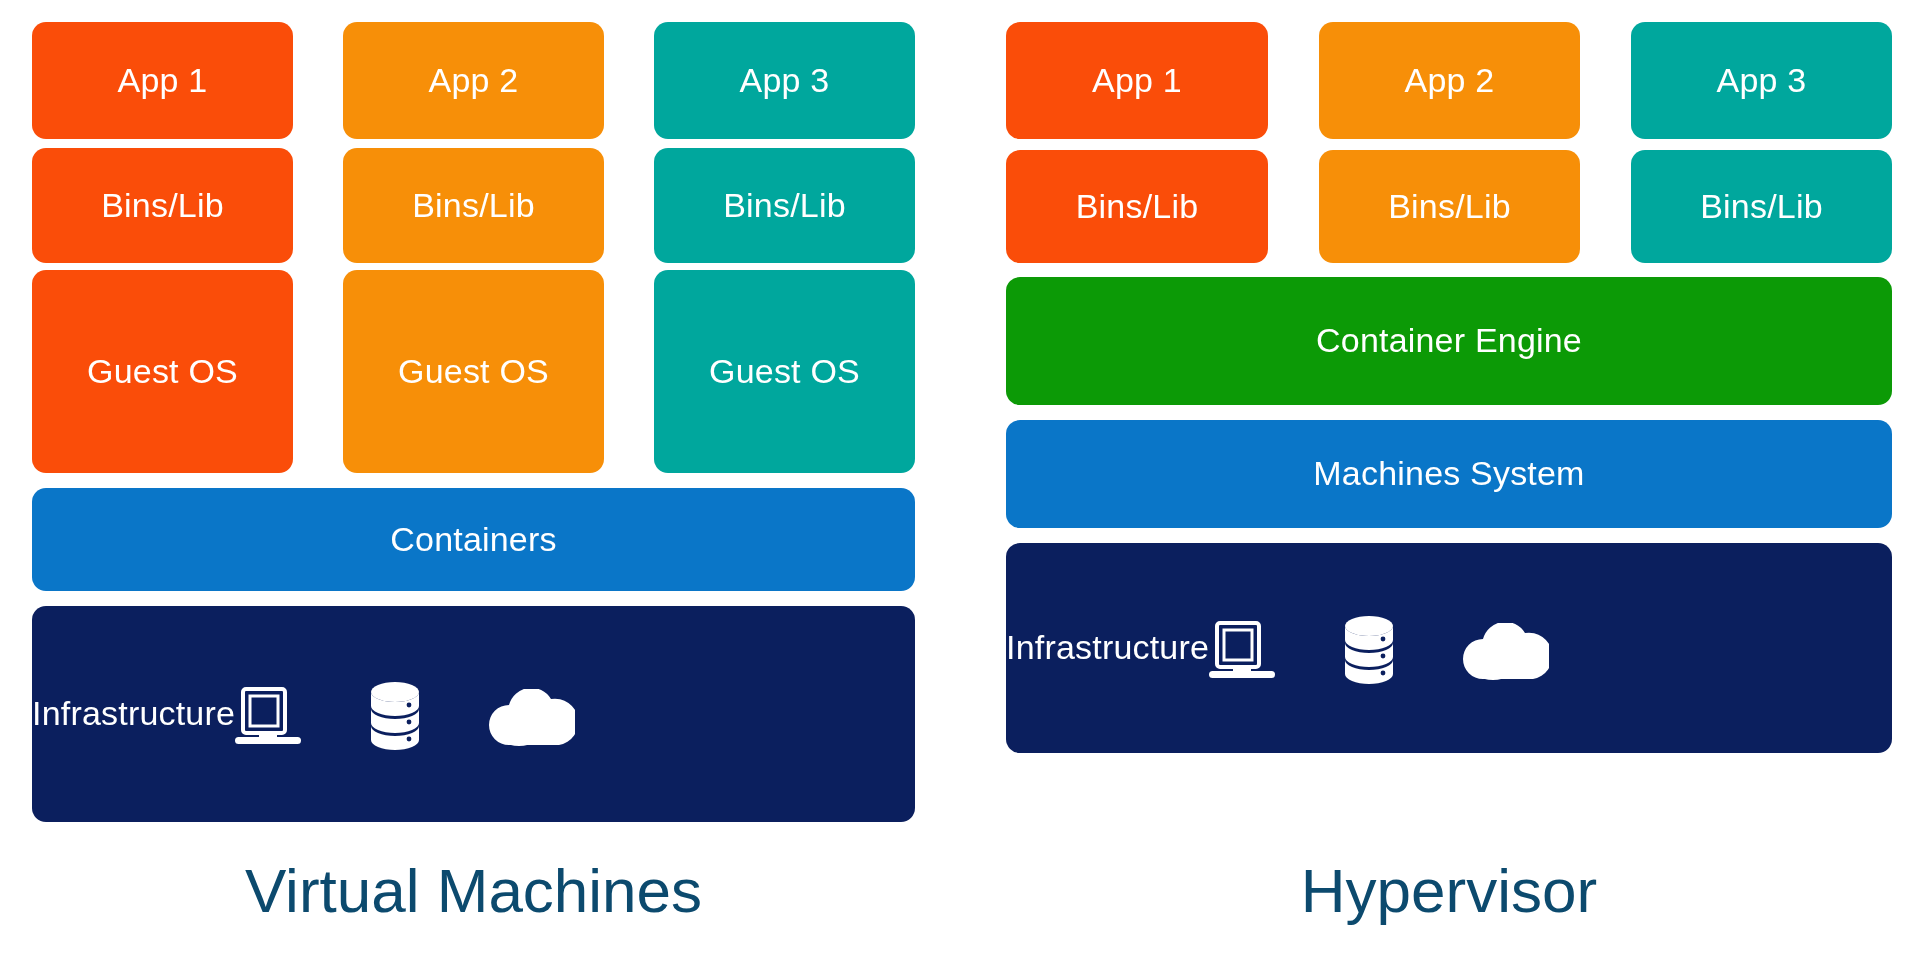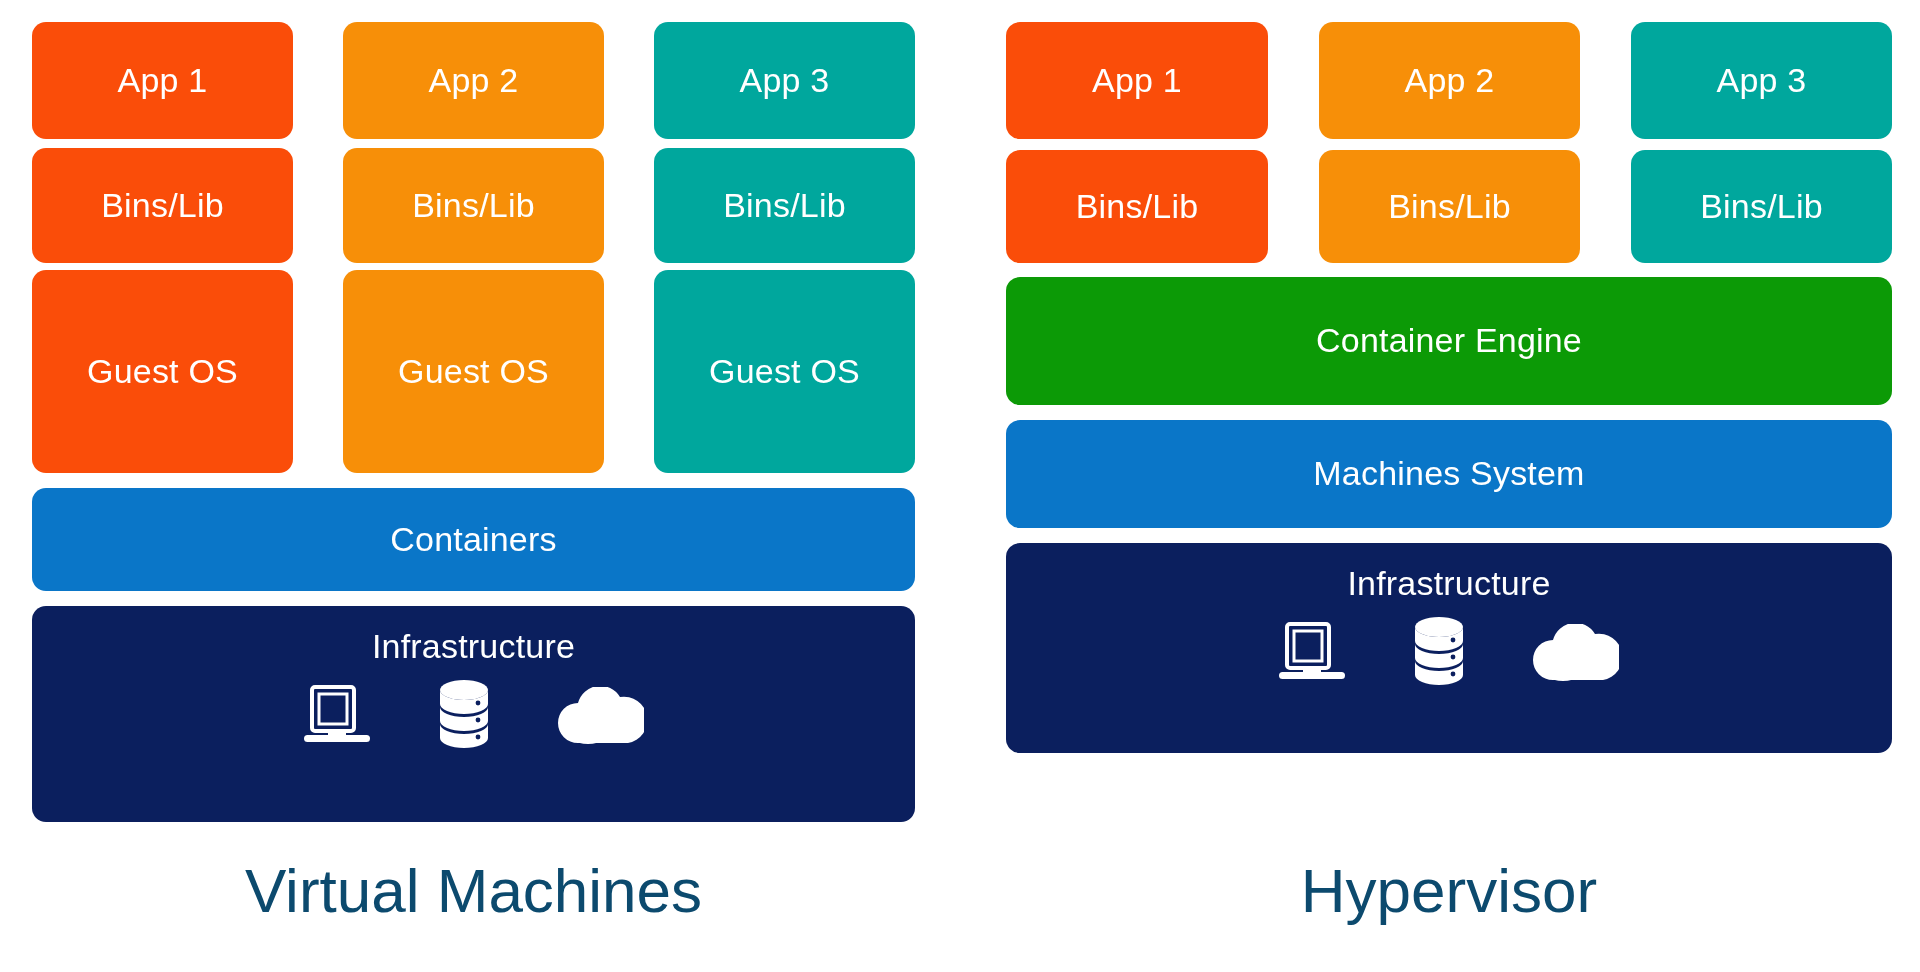--- a/index.html
+++ b/index.html
@@ -47,24 +47,24 @@
   .bar-box {
     font-size: 34px;
     align-items: flex-start;
     padding-top: 14px;
   }
   .bar-box.center-mid {
     align-items: center;
     padding-top: 0;
   }
   .infra-box {
-    flex-direction: column;
+    flex-direction: row;
     align-items: center;
     justify-content: flex-start;
-    padding-top: 23px;
+    padding-top: 0;
   }
   .infra-icons {
     display: flex;
     align-items: center;
     justify-content: center;
     gap: 68px;
     margin-top: 14px;
   }
   .infra-icons .ico {
     display: block;

